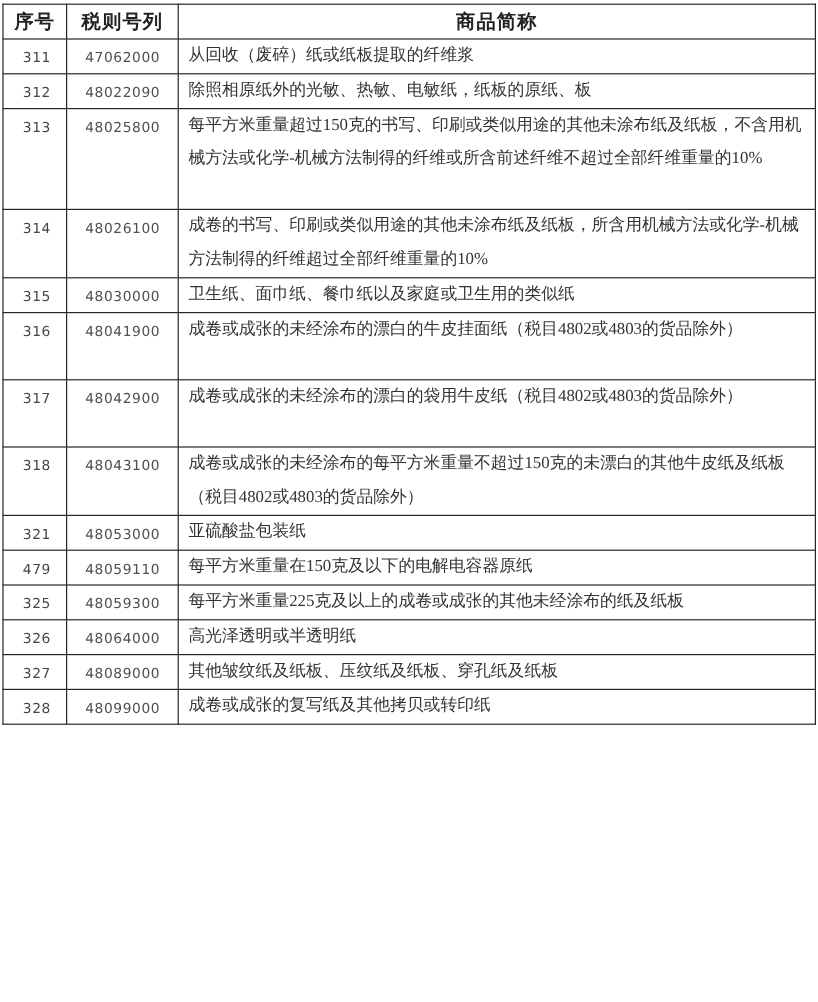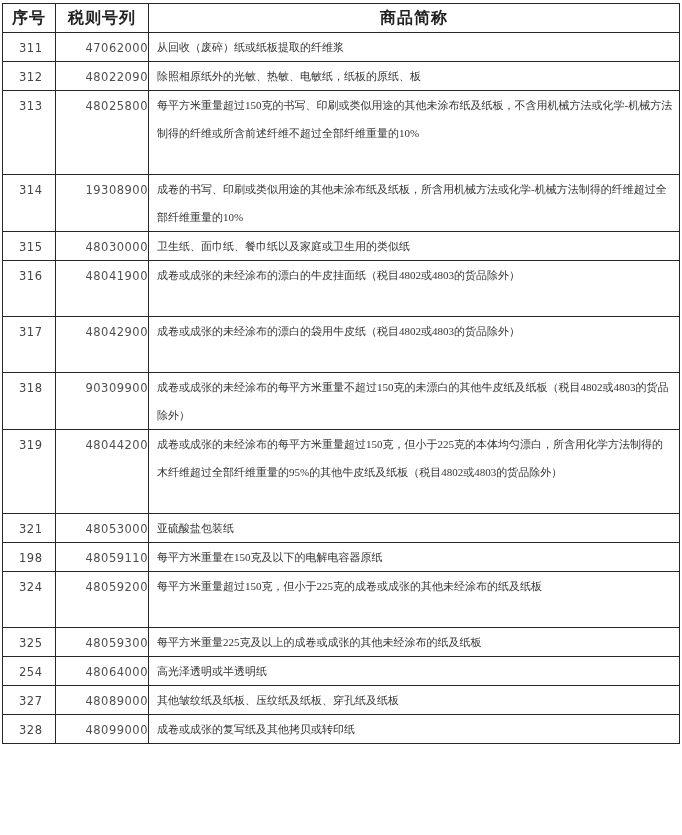--- a/index.html
+++ b/index.html
@@ -42,24 +42,23 @@
     color: #454545;
     padding: 8px 0 0 16px;
     letter-spacing: 0.5px;
   }
   td.code {
     font-family: "DejaVu Sans", "Liberation Sans", sans-serif;
     font-size: 11.5px;
     color: #4f4f4f;
     padding: 8px 0 0 15px;
     letter-spacing: 0.5px;
-    text-align: right;
   }
   td.desc {
-    font-size: 11px;
+    font-size: 14px;
     line-height: 28px;
     color: #333333;
     padding: 0 6px 0 8px;
   }
   tr.h2 { height: 56px; }
   tr.h3 { height: 84px; padding-left: 43px; }
   tr.h1 { height: 28px; }
 </style>
 </head>
 <body>
@@ -88,70 +87,60 @@
       <td class="code">48022090</td>
       <td class="desc">除照相原纸外的光敏、热敏、电敏纸，纸板的原纸、板</td>
     </tr>
     <tr class="h3">
       <td class="no">313</td>
       <td class="code">48025800</td>
       <td class="desc">每平方米重量超过150克的书写、印刷或类似用途的其他未涂布纸及纸板，不含用机械方法或化学-机械方法制得的纤维或所含前述纤维不超过全部纤维重量的10%</td>
     </tr>
     <tr class="h2">
       <td class="no">314</td>
-      <td class="code">19308900</td>
+      <td class="code">48026100</td>
       <td class="desc">成卷的书写、印刷或类似用途的其他未涂布纸及纸板，所含用机械方法或化学-机械方法制得的纤维超过全部纤维重量的10%</td>
     </tr>
     <tr class="h1">
       <td class="no">315</td>
       <td class="code">48030000</td>
       <td class="desc">卫生纸、面巾纸、餐巾纸以及家庭或卫生用的类似纸</td>
     </tr>
     <tr class="h2">
       <td class="no">316</td>
       <td class="code">48041900</td>
       <td class="desc">成卷或成张的未经涂布的漂白的牛皮挂面纸（税目4802或4803的货品除外）</td>
     </tr>
     <tr class="h2">
       <td class="no">317</td>
       <td class="code">48042900</td>
       <td class="desc">成卷或成张的未经涂布的漂白的袋用牛皮纸（税目4802或4803的货品除外）</td>
     </tr>
     <tr class="h2">
       <td class="no">318</td>
-      <td class="code">90309900</td>
+      <td class="code">48043100</td>
       <td class="desc">成卷或成张的未经涂布的每平方米重量不超过150克的未漂白的其他牛皮纸及纸板（税目4802或4803的货品除外）</td>
-    </tr>
-    <tr class="h3">
-      <td class="no">319</td>
-      <td class="code">48044200</td>
-      <td class="desc">成卷或成张的未经涂布的每平方米重量超过150克，但小于225克的本体均匀漂白，所含用化学方法制得的木纤维超过全部纤维重量的95%的其他牛皮纸及纸板（税目4802或4803的货品除外）</td>
     </tr>
     <tr class="h1">
       <td class="no">321</td>
       <td class="code">48053000</td>
       <td class="desc">亚硫酸盐包装纸</td>
     </tr>
     <tr class="h1">
-      <td class="no">198</td>
+      <td class="no">479</td>
       <td class="code">48059110</td>
       <td class="desc">每平方米重量在150克及以下的电解电容器原纸</td>
-    </tr>
-    <tr class="h2">
-      <td class="no">324</td>
-      <td class="code">48059200</td>
-      <td class="desc">每平方米重量超过150克，但小于225克的成卷或成张的其他未经涂布的纸及纸板</td>
     </tr>
     <tr class="h1">
       <td class="no">325</td>
       <td class="code">48059300</td>
       <td class="desc">每平方米重量225克及以上的成卷或成张的其他未经涂布的纸及纸板</td>
     </tr>
     <tr class="h1">
-      <td class="no">254</td>
+      <td class="no">326</td>
       <td class="code">48064000</td>
       <td class="desc">高光泽透明或半透明纸</td>
     </tr>
     <tr class="h1">
       <td class="no">327</td>
       <td class="code">48089000</td>
       <td class="desc">其他皱纹纸及纸板、压纹纸及纸板、穿孔纸及纸板</td>
     </tr>
     <tr class="h1">
       <td class="no">328</td>

